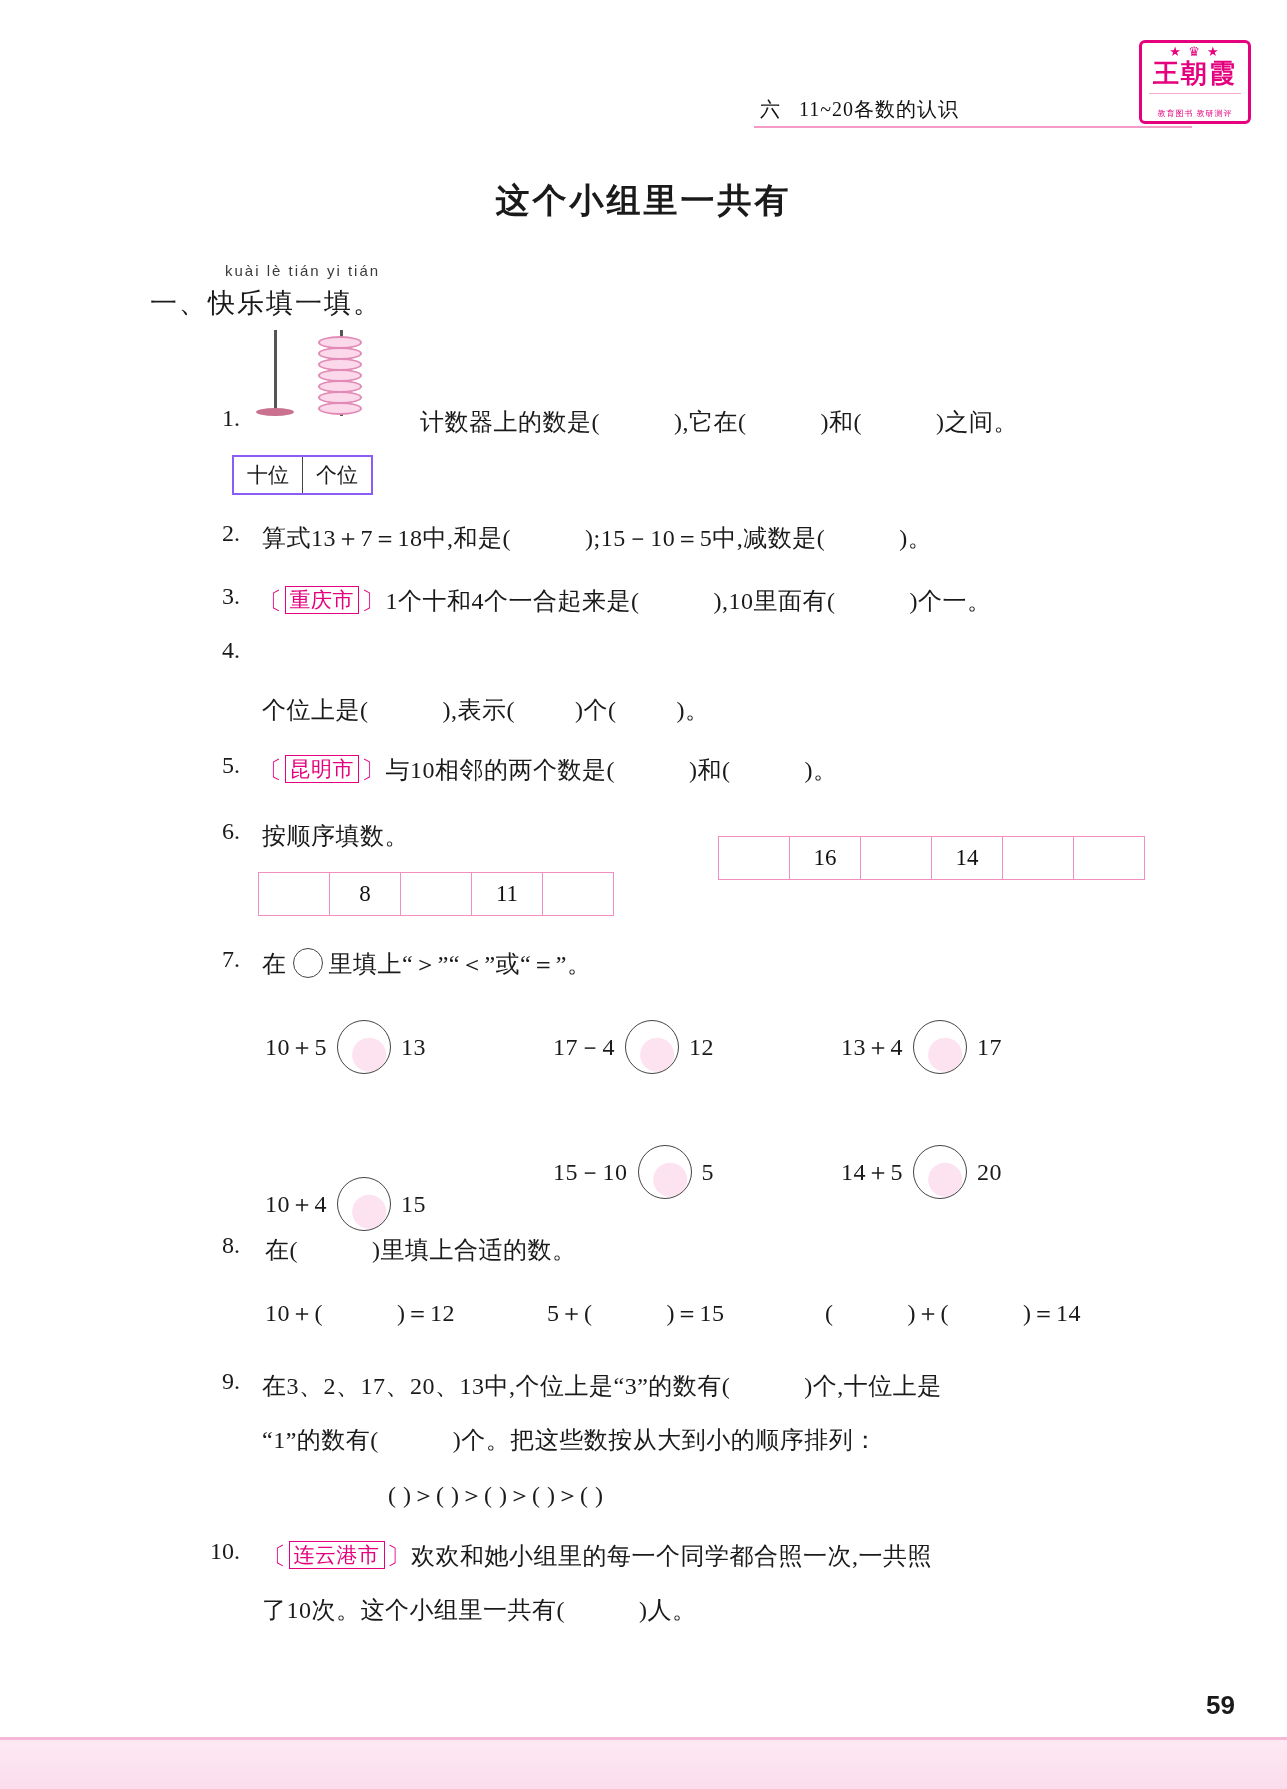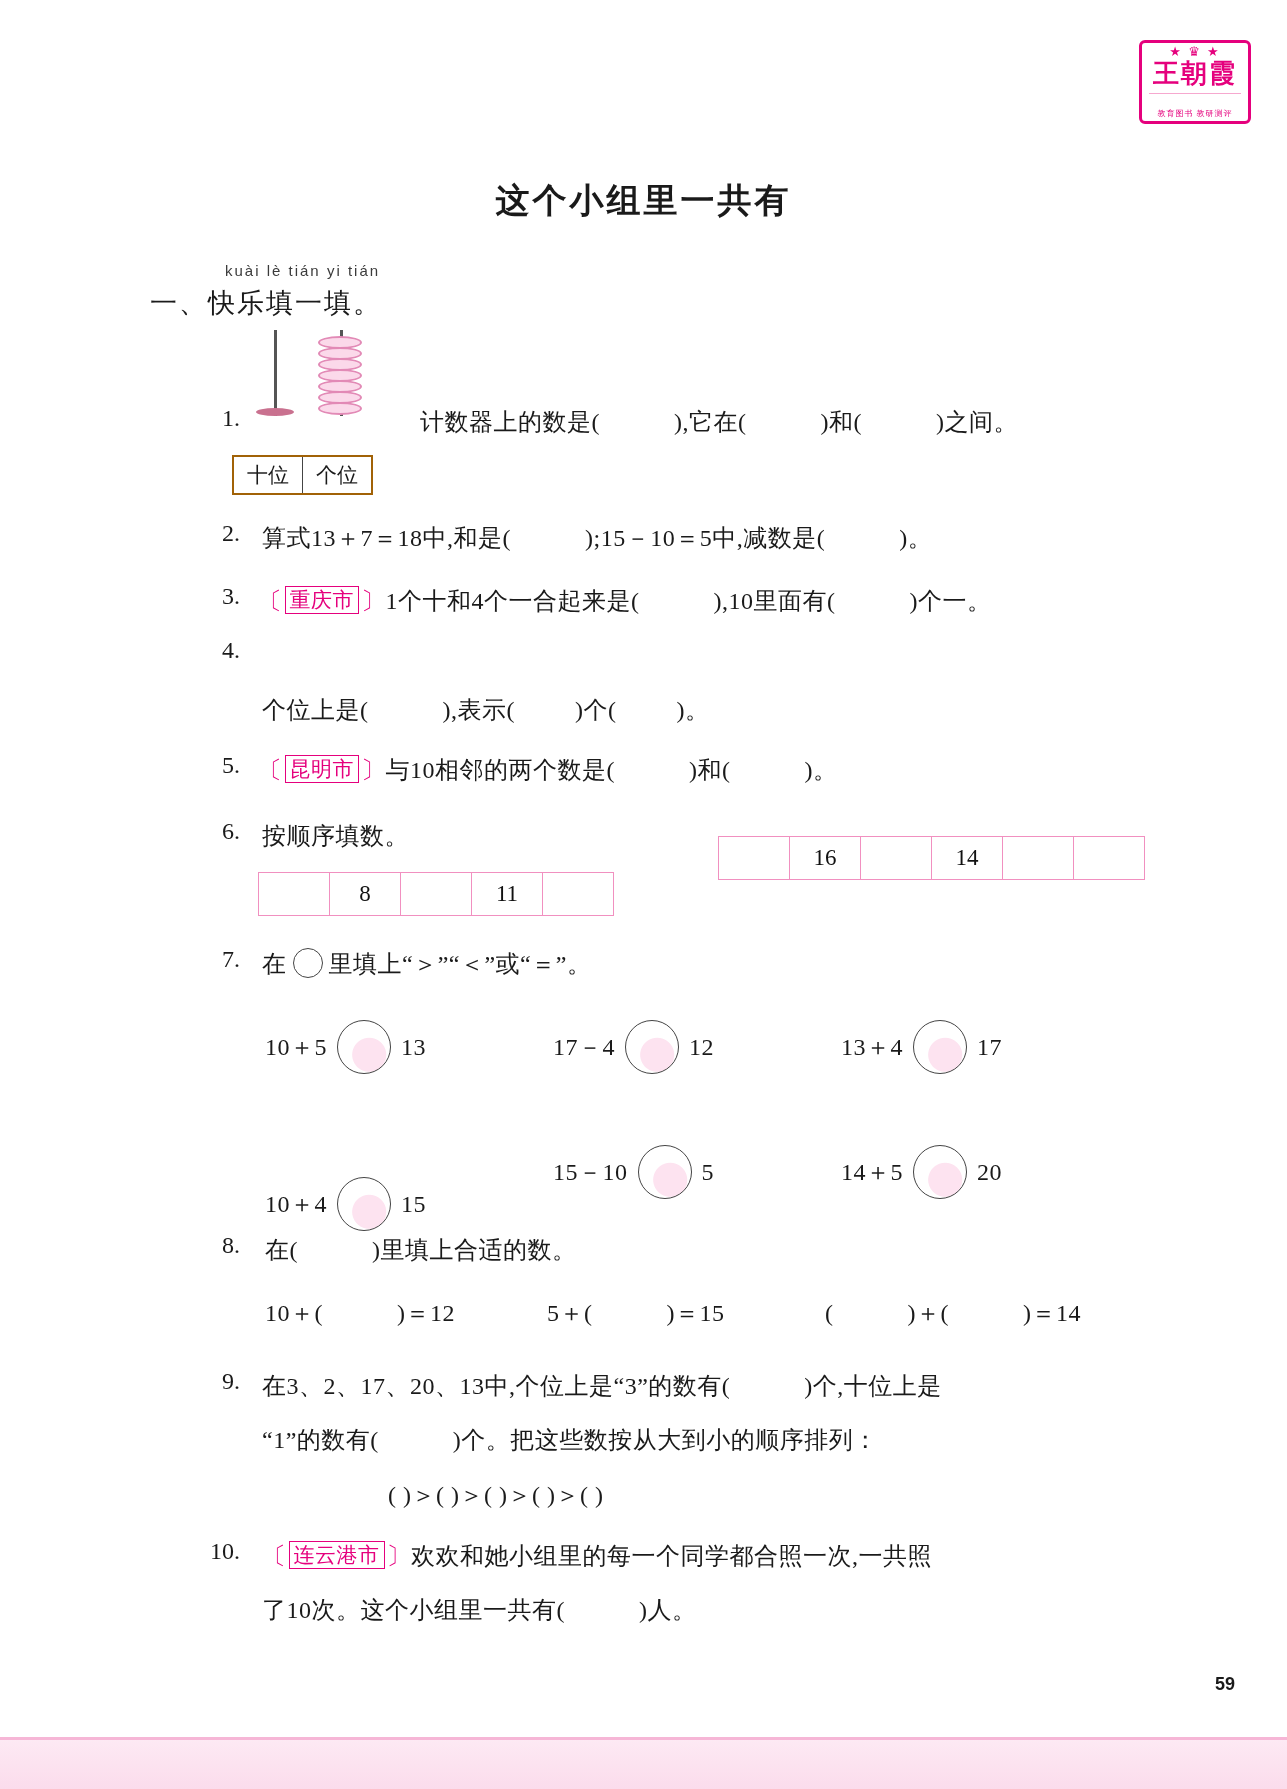--- a/index.html
+++ b/index.html
@@ -87,21 +87,21 @@
   
   .abacus { position:absolute; left:252px; top:330px; width:130px; height:120px; }
   .rod { position:absolute; width:3px; background:#555; }
   .base-l { position:absolute; width:38px; height:8px; border-radius:50%; background:#c9718f; }
   .bead {
     position:absolute; width:44px; height:13px; border-radius:50%;
     background:#fbd9ea; border:2px solid #e28ab6; box-sizing:border-box;
   }
   .abacus-table {
     position:absolute; left:232px; top:455px;
-    border:2px solid #a16207; border-collapse:collapse;
+    border:2px solid #8b5cf6; border-collapse:collapse;
   }
   .abacus-table td {
     border:1px solid #444; width:66px; height:34px;
     text-align:center; font-size:21px;
   }
 
   
   .seqgrid { position:absolute; border-collapse:collapse; }
   .seqgrid td {
     border:1px solid #f190c0; width:68px; height:40px;
@@ -116,39 +116,45 @@
     background:radial-gradient(circle at 60% 65%, #fde3f0 0 36%, rgba(255,255,255,0) 38%);
   }
   .circ-sm {
     display:inline-block; width:28px; height:28px; border-radius:50%;
     border:1.5px solid #444; vertical-align:middle; margin:0 6px;
     position:relative; top:-3px;
   }
 
   
   .page-num {
-    position:absolute; right:52px; bottom:94px;
-    font-size:18px; font-weight:bold;
+    position:absolute; right:52px; bottom:68px;
+    font-size:26px; font-weight:bold;
     font-family:"Liberation Sans", sans-serif;
     margin-top:48px;
   }
   .foot-band {
     position:absolute; left:0; bottom:0; width:100%; height:52px;
     background:linear-gradient(180deg,#fdeaf4 0%, #fbdcec 100%);
   }
   .foot-band:before {
     content:""; position:absolute; left:0; top:0; width:100%; height:3px;
     background:#f6b6d6;
   }
 </style>
 </head>
 <body>
 
 <div class="page">
 
+  <div class="header-bar">
+    <div class="header-unit">
+      <span class="u-num">六</span><span>11~20各数的认识</span>
+    </div>
+    <div class="header-rule"></div>
+  </div>
 
   <div class="logo">
     <div class="logo-crown">★ ♛ ★</div>
     <div class="logo-name">王朝霞</div>
     <div class="logo-sub">教育图书  教研测评</div>
   </div>
 
   <div class="doc-title">这个小组里一共有</div>
 
   <div class="pinyin">kuài lè tián yi tián</div>

